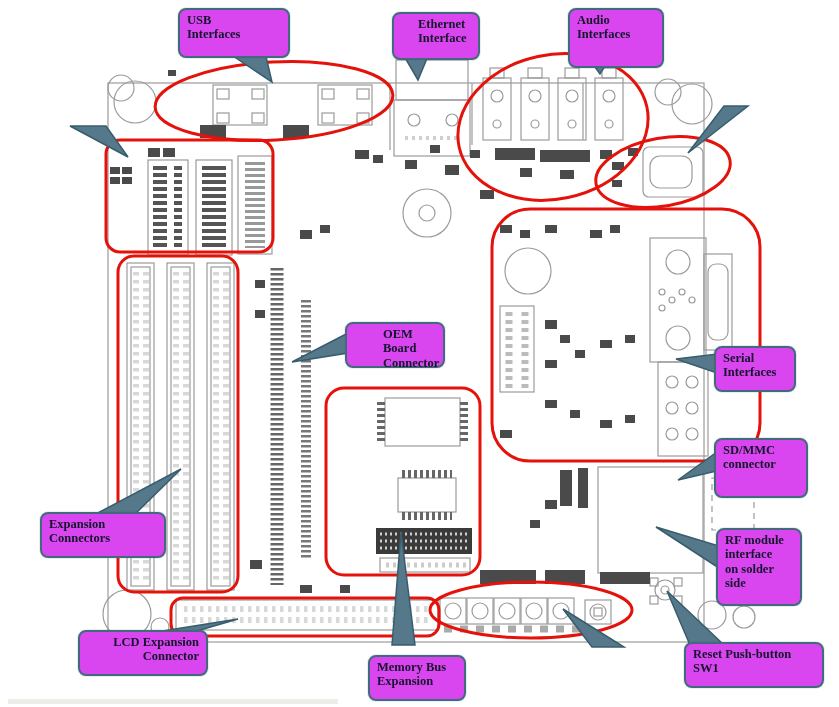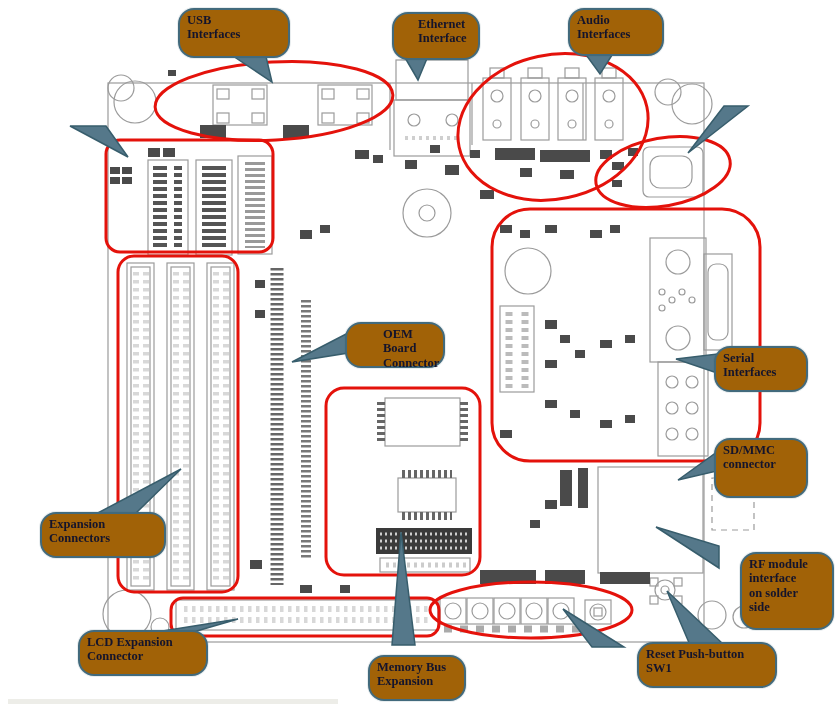--- a/index.html
+++ b/index.html
@@ -1,39 +1,39 @@
 <!DOCTYPE html>
 <html><head>
 <meta charset="utf-8">
 <style>
   html,body{margin:0;padding:0;background:#fff;}
   #stage{position:relative;width:839px;height:707px;background:#fff;overflow:hidden;
          font-family:"Liberation Serif",serif;}
   #boardsvg{position:absolute;left:0;top:0;}
-  .callout{position:absolute;box-sizing:border-box;background:#a16207;
-           border:2.5px solid #426a7c;border-radius:16px;
+  .callout{position:absolute;box-sizing:border-box;background:#d946ef;
+           border:2.5px solid #426a7c;border-radius:8px;
            color:#14142c;font-weight:bold;font-size:12.5px;line-height:1.15;
            padding:3px 7px;white-space:pre-line;
            box-shadow:0 0 0 1px rgba(66,106,124,.12);}
   .callout.vcenter{display:flex;align-items:center;}
   
   #co-usb{left:178px;top:8px;width:112px;height:50px;}
   #co-ethernet{left:392px;top:12px;width:88px;height:48px;padding-left:24px;}
-  #co-audio{left:568px;top:8px;width:96px;height:48px;}
+  #co-audio{left:568px;top:8px;width:96px;height:60px;}
   #co-power{left:716px;top:66px;width:70px;height:44px;}
   #co-debug{left:8px;top:94px;width:136px;height:34px;}
   #co-oem{left:345px;top:322px;width:100px;height:46px;padding-left:36px;}
-  #co-serial{left:714px;top:346px;width:94px;height:46px;}
+  #co-serial{left:714px;top:346px;width:82px;height:46px;}
   #co-sdmmc{left:714px;top:438px;width:94px;height:60px;}
-  #co-rf{left:740px;top:528px;width:94px;height:78px;margin-top:24px;}
+  #co-rf{left:716px;top:528px;width:86px;height:78px;}
   #co-expansion{left:40px;top:512px;width:126px;height:46px;}
-  #co-lcd{left:78px;top:630px;width:130px;height:46px;}
+  #co-lcd{left:78px;top:630px;width:130px;height:46px;text-align:right;}
   #co-membus{left:368px;top:642px;width:98px;height:46px;margin-top:13px;}
   #co-pushbuttons{left:578px;top:644px;width:100px;height:46px;}
-  #co-reset{left:637px;top:642px;width:140px;height:46px;}
+  #co-reset{left:684px;top:642px;width:140px;height:46px;}
   
   .ln{stroke:#9b9b9b;stroke-width:1.2;fill:none;}
   .lnf{stroke:#9b9b9b;stroke-width:1.2;fill:#fff;}
   .dark rect{fill:#4a4a4a;}
   .red{stroke:#e4120b;stroke-width:3;fill:none;}
   .tail{fill:#55788a;stroke:#375d6c;stroke-width:1.5;}
 </style>
 </head>
 <body>
 

